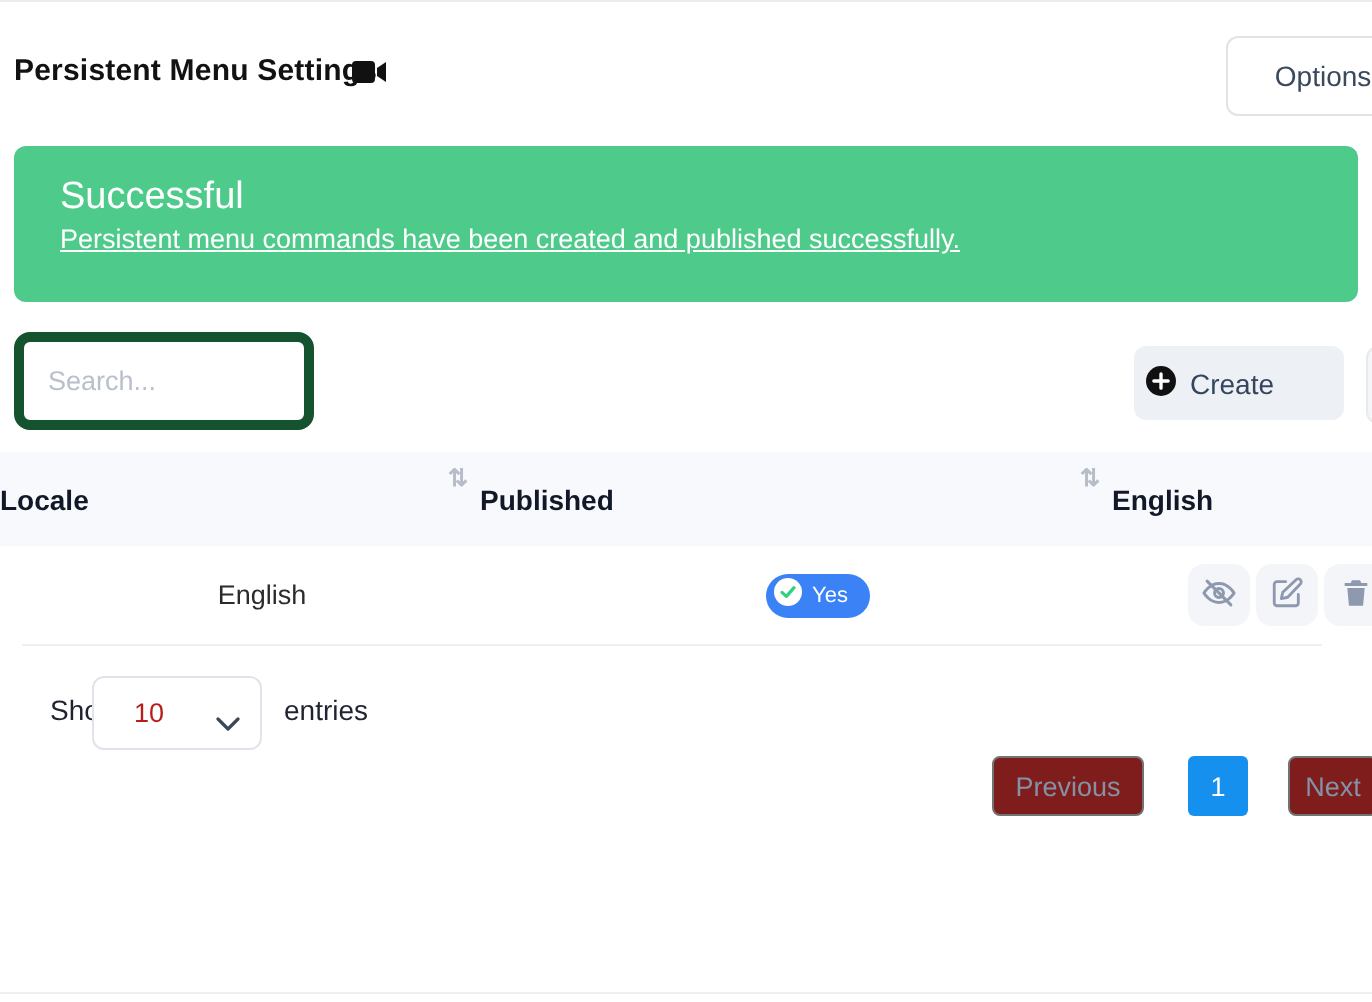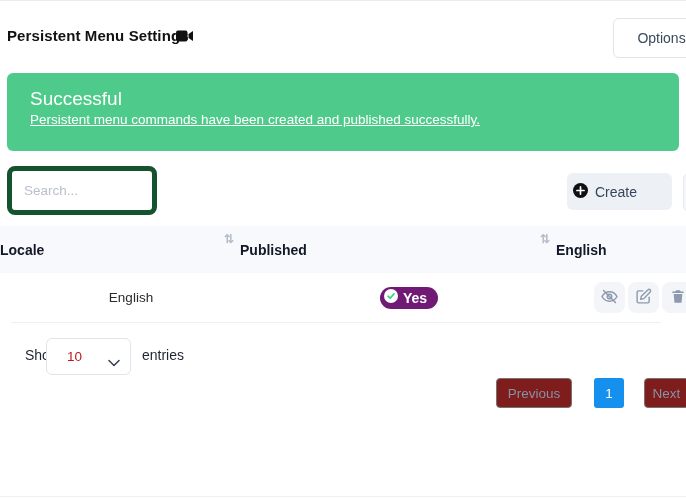--- a/index.html
+++ b/index.html
@@ -34,22 +34,22 @@
   
   .thead{position:absolute;left:0;top:225px;width:686px;height:47px;background:#f8f9fc;
          display:grid;grid-template-columns:240px 316px 130px;align-items:center;}
   .th{position:relative;text-align:center;font-weight:700;font-size:14px;color:#111827;height:100%;
       display:flex;align-items:center;justify-content:flex-start;}
   .sort-ic{position:absolute;right:6px;top:7px;font-size:12px;color:#b6bdc9;line-height:1;}
   .trow{position:absolute;left:11px;top:272px;width:650px;height:50px;border-bottom:1px solid #edf0f3;
         display:grid;grid-template-columns:240px 316px 130px;align-items:center;box-sizing:border-box;}
   .td-locale{text-align:center;font-size:13.5px;color:#2b2b2b;}
   .td-pub{display:flex;justify-content:center;}
-  .badge-yes{display:inline-flex;align-items:center;gap:5px;background:#701a75;border-radius:12px;
-             height:22px;padding:0 11px 0 4px;color:#fff;font-size:14px;font-weight:700;}
+  .badge-yes{display:inline-flex;align-items:center;gap:5px;background:#3b82f6;border-radius:12px;
+             height:22px;padding:0 11px 0 4px;color:#fff;font-size:11px;font-weight:400;}
   .td-actions{display:flex;justify-content:flex-end;gap:3px;padding-right:4px;}
   .act-btn{width:31px;height:31px;background:#f3f5f9;border:none;border-radius:8px;display:flex;
            align-items:center;justify-content:center;cursor:pointer;padding:0;}
 
   
   .show-label{position:absolute;left:25px;top:346px;font-size:14px;color:#1f2430;}
   .page-size{position:absolute;left:46px;top:337px;width:85px;height:37px;box-sizing:border-box;
              border:1px solid #e0e4ea;border-radius:6px;background:#fff;color:#b91c1c;font-size:13.5px;
              font-family:inherit;padding:0 0 0 20px;appearance:none;-webkit-appearance:none;outline:none;}
   .select-chevron{position:absolute;left:108px;top:352px;pointer-events:none;}

